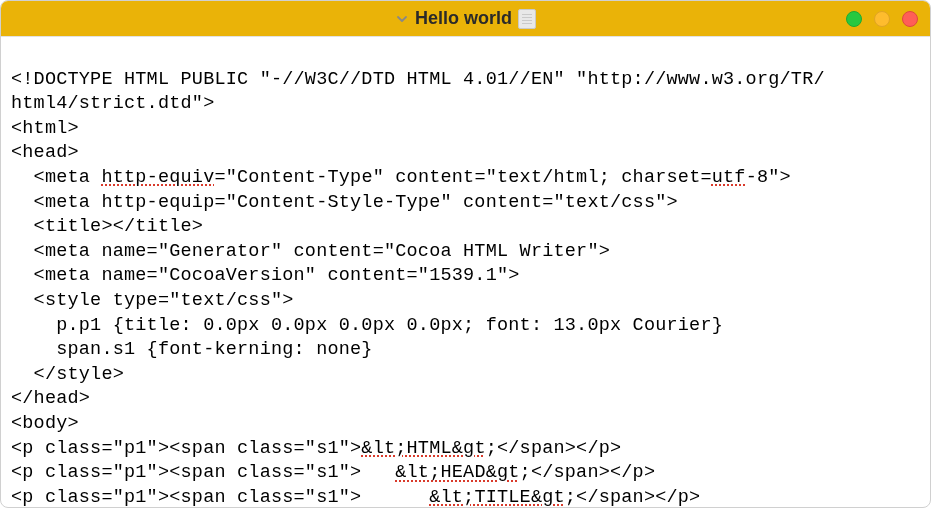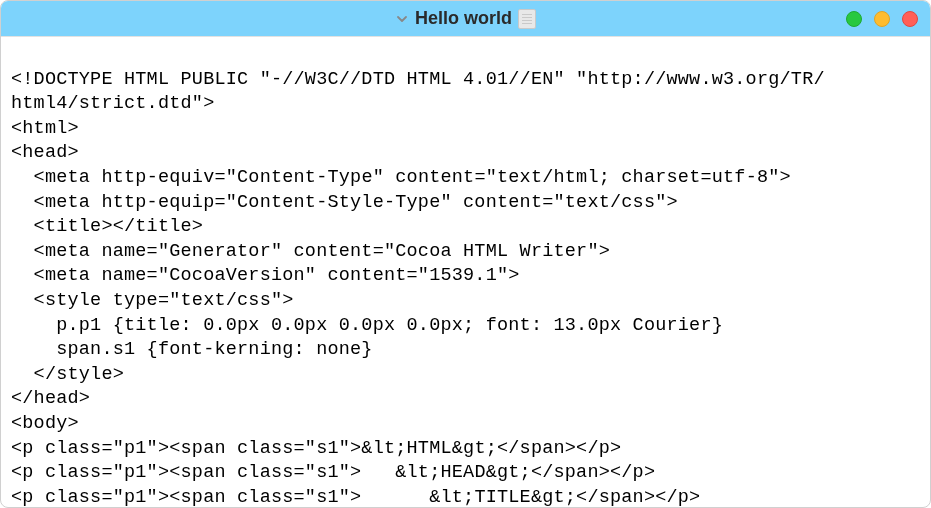--- a/index.html
+++ b/index.html
@@ -16,21 +16,21 @@
     width: 931px;
     height: 508px;
     border: 1px solid #d0d0d0;
     border-radius: 8px;
     overflow: hidden;
     background: #fff;
     position: relative;
   }
   .titlebar {
     height: 36px;
-    background: #7dd3fc;
+    background: #eab308;
     border-bottom: 1px solid #e2e2e2;
     display: flex;
     align-items: center;
     justify-content: center;
     position: relative;
   }
   .title-group {
     display: flex;
     align-items: center;
     gap: 6px;
@@ -84,20 +84,21 @@
     font-family: "Menlo", "Consolas", "Courier New", monospace;
     font-size: 18.5px;
     line-height: 1.33;
     color: #000;
     white-space: pre;
     overflow: hidden;
     letter-spacing: 0.2px;
   }
   .line { position: relative; }
   .spellerr {
+    text-decoration: underline;
     text-decoration-style: dotted;
     text-decoration-color: #d93a2b;
     text-decoration-thickness: 2px;
     text-underline-offset: 3px;
   }
 </style>
 </head>
 <body>
 
 <div class="window">

